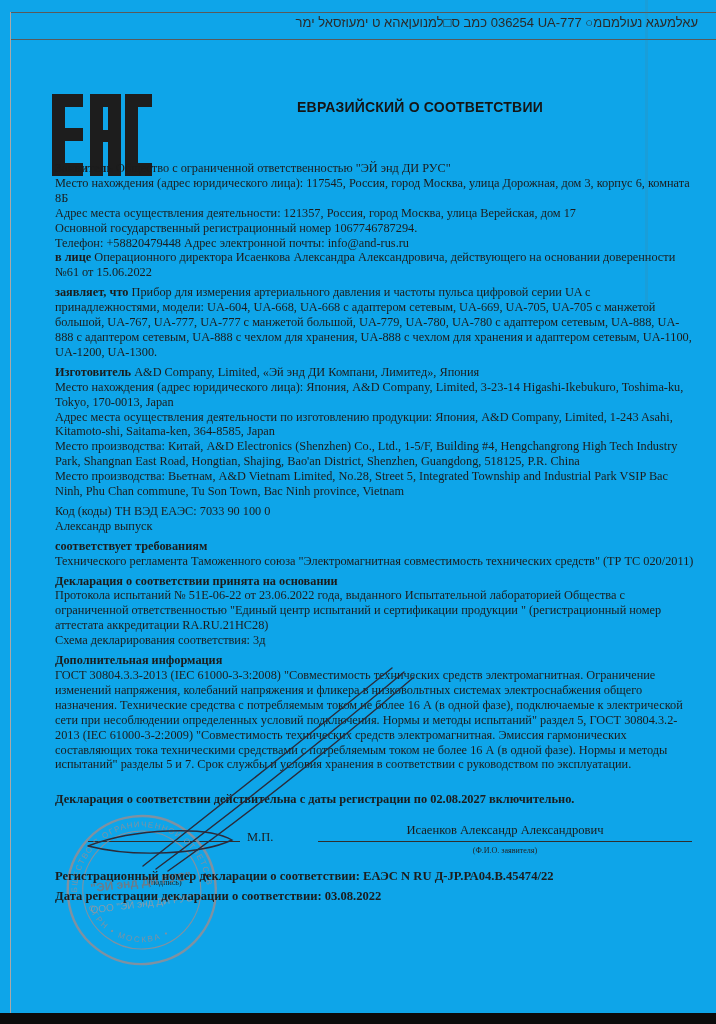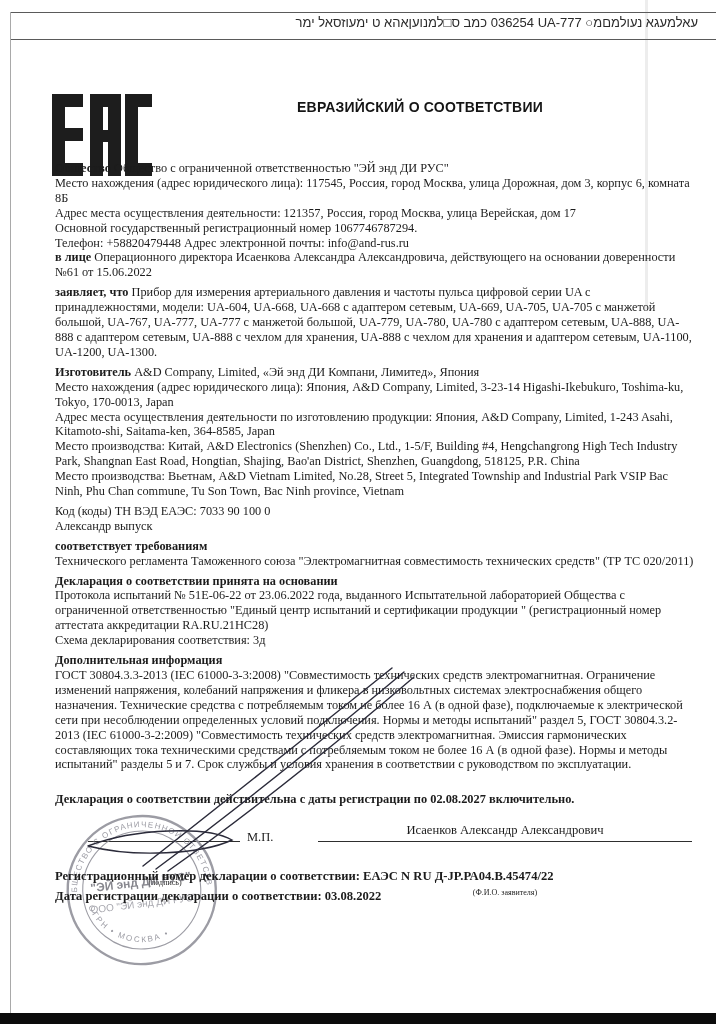--- a/index.html
+++ b/index.html
@@ -1,16 +1,16 @@
 <!DOCTYPE html>
 <html><head>
 <meta charset="utf-8">
 <style>
   html,body{margin:0;padding:0;background:#e8e8e8;}
-  .page{position:relative;width:716px;height:1024px;background:#ffffff;overflow:hidden;
+  .page{position:relative;width:716px;height:1024px;background:#0ea5e9;overflow:hidden;
         font-family:"Liberation Serif",serif;color:#1c1c1c;}
   .rule{position:absolute;height:1px;background:#5a5a5a;}
   .vedge{position:absolute;width:1px;background:#a9a9a9;}
   .streak{position:absolute;background:rgba(110,110,110,.12);}
   .fax{position:absolute;top:15px;right:18px;font-family:"Liberation Sans",sans-serif;
        font-size:13px;color:#2a2a2a;direction:ltr;unicode-bidi:bidi-override;white-space:nowrap;}
   .eac{position:absolute;left:52px;top:94px;}
   .title{position:absolute;left:150px;top:97px;width:540px;text-align:center;
          font-family:"Liberation Sans",sans-serif;font-weight:bold;font-size:14px;
          line-height:21px;color:#151515;letter-spacing:.2px;}
@@ -57,21 +57,21 @@
       </g>
     </svg>
   </div>
 
   <div class="title">
     <div>ЕВРАЗИЙСКИЙ О СООТВЕТСТВИИ</div>
   </div>
 
   <div class="docbody" id="docbody">
       <div class="block">
-        <p><b>Общество</b> Общество с ограниченной ответственностью "ЭЙ энд ДИ РУС"</p>
+        <p><b>Заявитель</b> Общество с ограниченной ответственностью "ЭЙ энд ДИ РУС"</p>
         <p>Место нахождения (адрес юридического лица): 117545, Россия, город Москва, улица Дорожная, дом 3, корпус 6, комната 8Б</p>
         <p>Адрес места осуществления деятельности: 121357, Россия, город Москва, улица Верейская, дом 17</p>
         <p>Основной государственный регистрационный номер 1067746787294.</p>
         <p>Телефон: +58820479448 Адрес электронной почты: info@and-rus.ru</p>
         <p><b>в лице</b> Операционного директора Исаенкова Александра Александровича, действующего на основании доверенности №61 от 15.06.2022</p>
       </div>
       <div class="block">
         <p><b>заявляет, что</b> Прибор для измерения артериального давления и частоты пульса цифровой серии UA с принадлежностями, модели: UA-604, UA-668, UA-668 с адаптером сетевым, UA-669, UA-705, UA-705 с манжетой большой, UA-767, UA-777, UA-777 с манжетой большой, UA-779, UA-780, UA-780 с адаптером сетевым, UA-888, UA-888 с адаптером сетевым, UA-888 с чехлом для хранения, UA-888 с чехлом для хранения и адаптером сетевым, UA-1100, UA-1200, UA-1300.</p>
       </div>
       <div class="block">
@@ -100,21 +100,21 @@
       </div>
     </div>
 
   <div class="validity">Декларация о соответствии действительна с даты регистрации по 02.08.2027 включительно.</div>
 
   <div class="sigline" style="left:88px;top:841px;width:152px;"></div>
   <div class="small-label" style="left:110px;top:878px;width:110px;">(подпись)</div>
   <div class="mp" style="left:247px;top:830px;">М.П.</div>
   <div class="sigline" style="left:318px;top:841px;width:374px;"></div>
   <div class="name">Исаенков Александр Александрович</div>
-  <div class="small-label" style="left:318px;top:888px;width:374px;">(Ф.И.О. заявителя)</div>
+  <div class="small-label" style="left:318px;top:846px;width:374px;">(Ф.И.О. заявителя)</div>
 
   <div class="stamp">
     <svg width="160" height="160" viewBox="0 0 160 160">
       <defs>
         <path id="arcTop" d="M 15 82 A 65 65 0 1 1 145 82"></path>
         <path id="arcBot" d="M 25 90 A 57 57 0 0 0 135 90"></path>
       </defs>
       <circle cx="80" cy="80" r="74" fill="none" stroke="#8f8f98" stroke-width="2.4"></circle>
       <circle cx="80" cy="80" r="59" fill="none" stroke="#8f8f98" stroke-width="1.1"></circle>
       <text font-family="Liberation Sans, sans-serif" font-size="8" letter-spacing="1.2" fill="#8f8f98">

